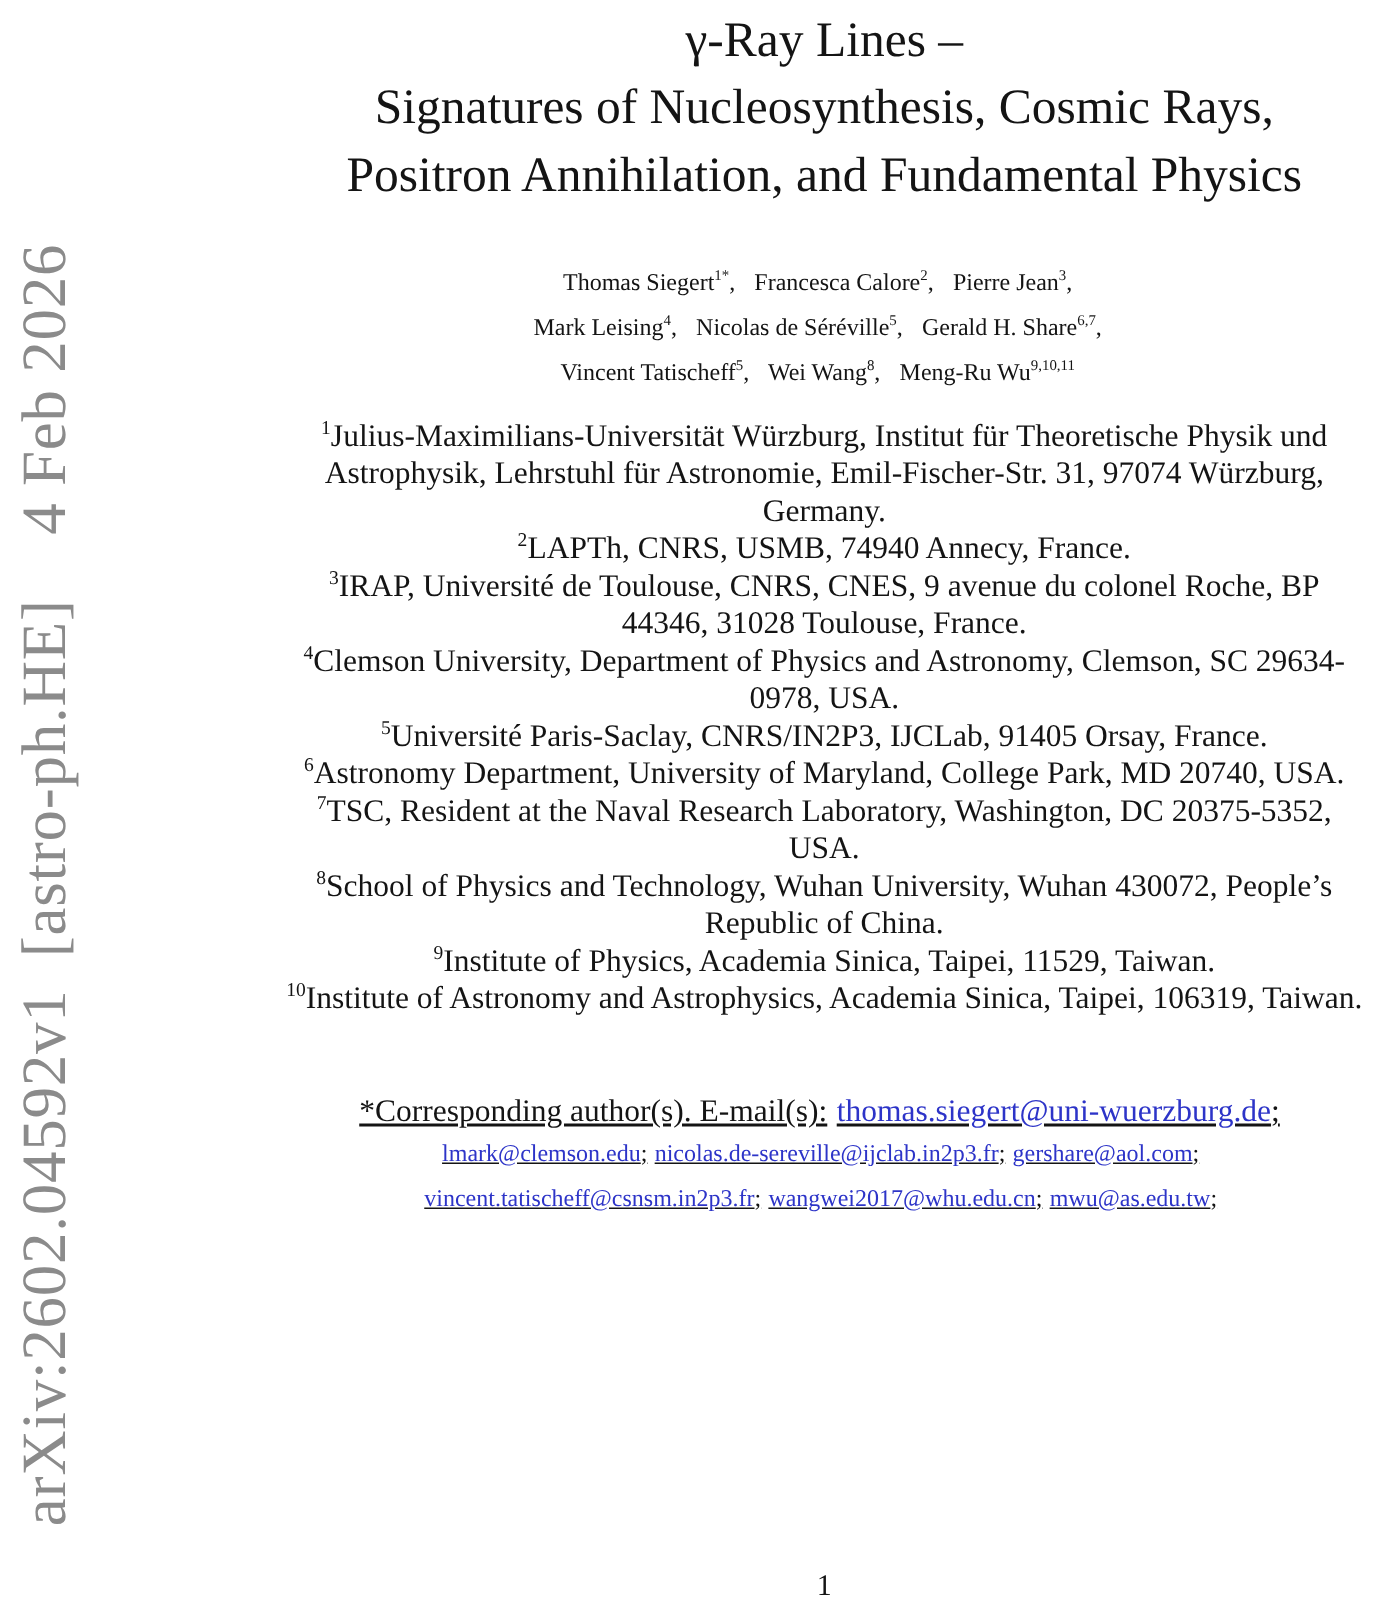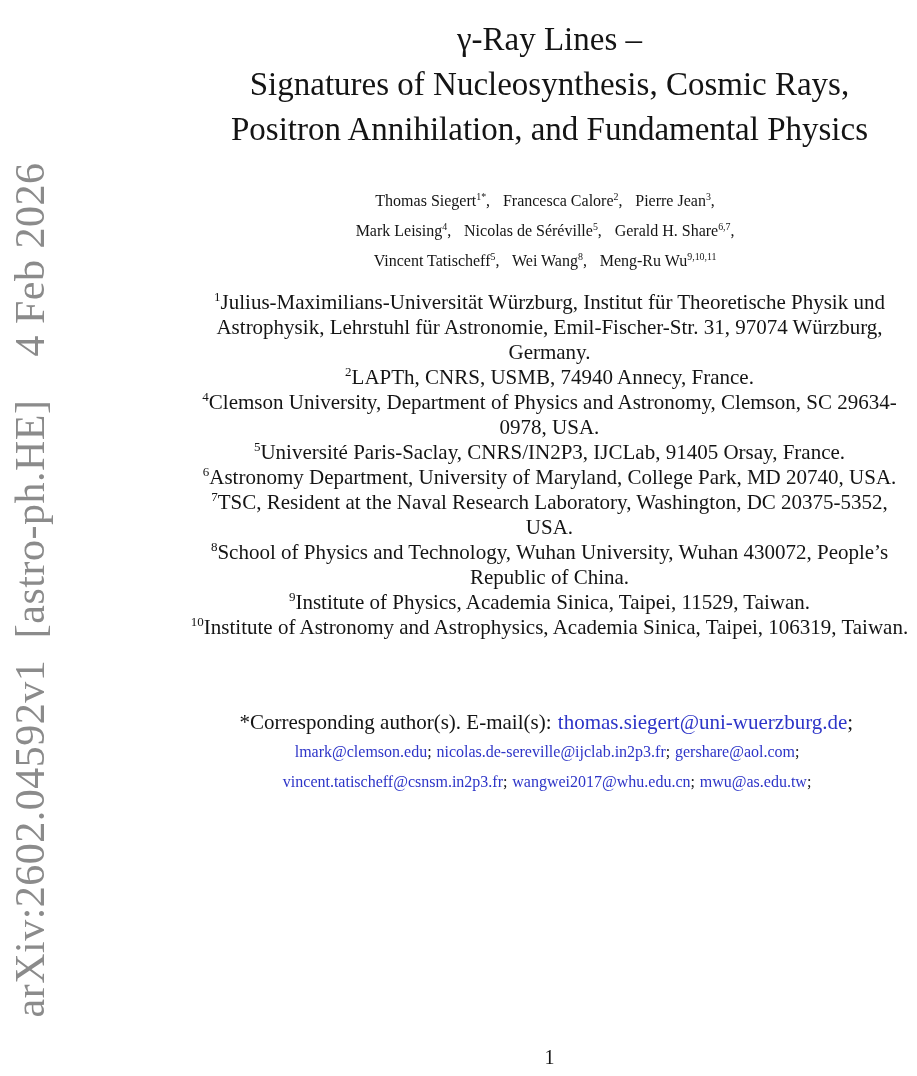--- a/index.html
+++ b/index.html
@@ -23,21 +23,21 @@
     transform: translate(-50%, -50%) rotate(-90deg);
     transform-origin: center;
     white-space: nowrap;
     font-size: 42px;
     color: #8b8b8b;
     letter-spacing: 0.5px;
   }
   .content {
     position: absolute;
     left: 184px;
-    top: 16px;
+    top: 4px;
     width: 731px;
     text-align: center;
   }
   .title {
     font-size: 33px;
     line-height: 45px;
     font-weight: 400;
     margin: 0;
     padding-top: 1px;
   }
@@ -52,23 +52,24 @@
   }
   .author { white-space: nowrap; }
   .author .sep { margin-right: 0.55em; }
   .affiliations {
     width: 720px;
     margin: 14px auto 0 auto;
     font-size: 21px;
     line-height: 25px;
   }
   .contact {
-    margin-top: 68px;
+    margin-top: 48px;
     font-size: 21px;
     line-height: 29px;
+    text-decoration: underline;
   }
   .contact-line.small {
     font-size: 16px;
     line-height: 30px;
   }
   .contact .label { margin-right: 0.3em; }
   .semi { margin-right: 0.3em; }
   a.email {
     color: #2d34c8;
     text-decoration: none;
@@ -110,20 +111,21 @@
     <div class="author-line">
       <span class="author"><span>Vincent Tatischeff</span><sup>5</sup><span class="sep">,</span></span>
       <span class="author"><span>Wei Wang</span><sup>8</sup><span class="sep">,</span></span>
       <span class="author"><span>Meng-Ru Wu</span><sup>9,10,11</sup><span class="sep"></span></span>
     </div>
   </div>
 
   <div class="affiliations">
     <div class="affiliation"><sup>1</sup><span>Julius-Maximilians-Universität Würzburg, Institut für Theoretische Physik und Astrophysik, Lehrstuhl für Astronomie, Emil-Fischer-Str. 31, 97074 Würzburg, Germany.</span></div>
     <div class="affiliation"><sup>2</sup><span>LAPTh, CNRS, USMB, 74940 Annecy, France.</span></div>
+    <div class="affiliation"><sup>3</sup><span>IRAP, Université de Toulouse, CNRS, CNES, 9 avenue du colonel Roche, BP 44346, 31028 Toulouse, France.</span></div>
     <div class="affiliation"><sup>4</sup><span>Clemson University, Department of Physics and Astronomy, Clemson, SC 29634-0978, USA.</span></div>
     <div class="affiliation"><sup>5</sup><span>Université Paris-Saclay, CNRS/IN2P3, IJCLab, 91405 Orsay, France.</span></div>
     <div class="affiliation"><sup>6</sup><span>Astronomy Department, University of Maryland, College Park, MD 20740, USA.</span></div>
     <div class="affiliation"><sup>7</sup><span>TSC, Resident at the Naval Research Laboratory, Washington, DC 20375-5352, USA.</span></div>
     <div class="affiliation"><sup>8</sup><span>School of Physics and Technology, Wuhan University, Wuhan 430072, People’s Republic of China.</span></div>
     <div class="affiliation"><sup>9</sup><span>Institute of Physics, Academia Sinica, Taipei, 11529, Taiwan.</span></div>
     <div class="affiliation"><sup>10</sup><span>Institute of Astronomy and Astrophysics, Academia Sinica, Taipei, 106319, Taiwan.</span></div>
   </div>
 
   <div class="contact">

